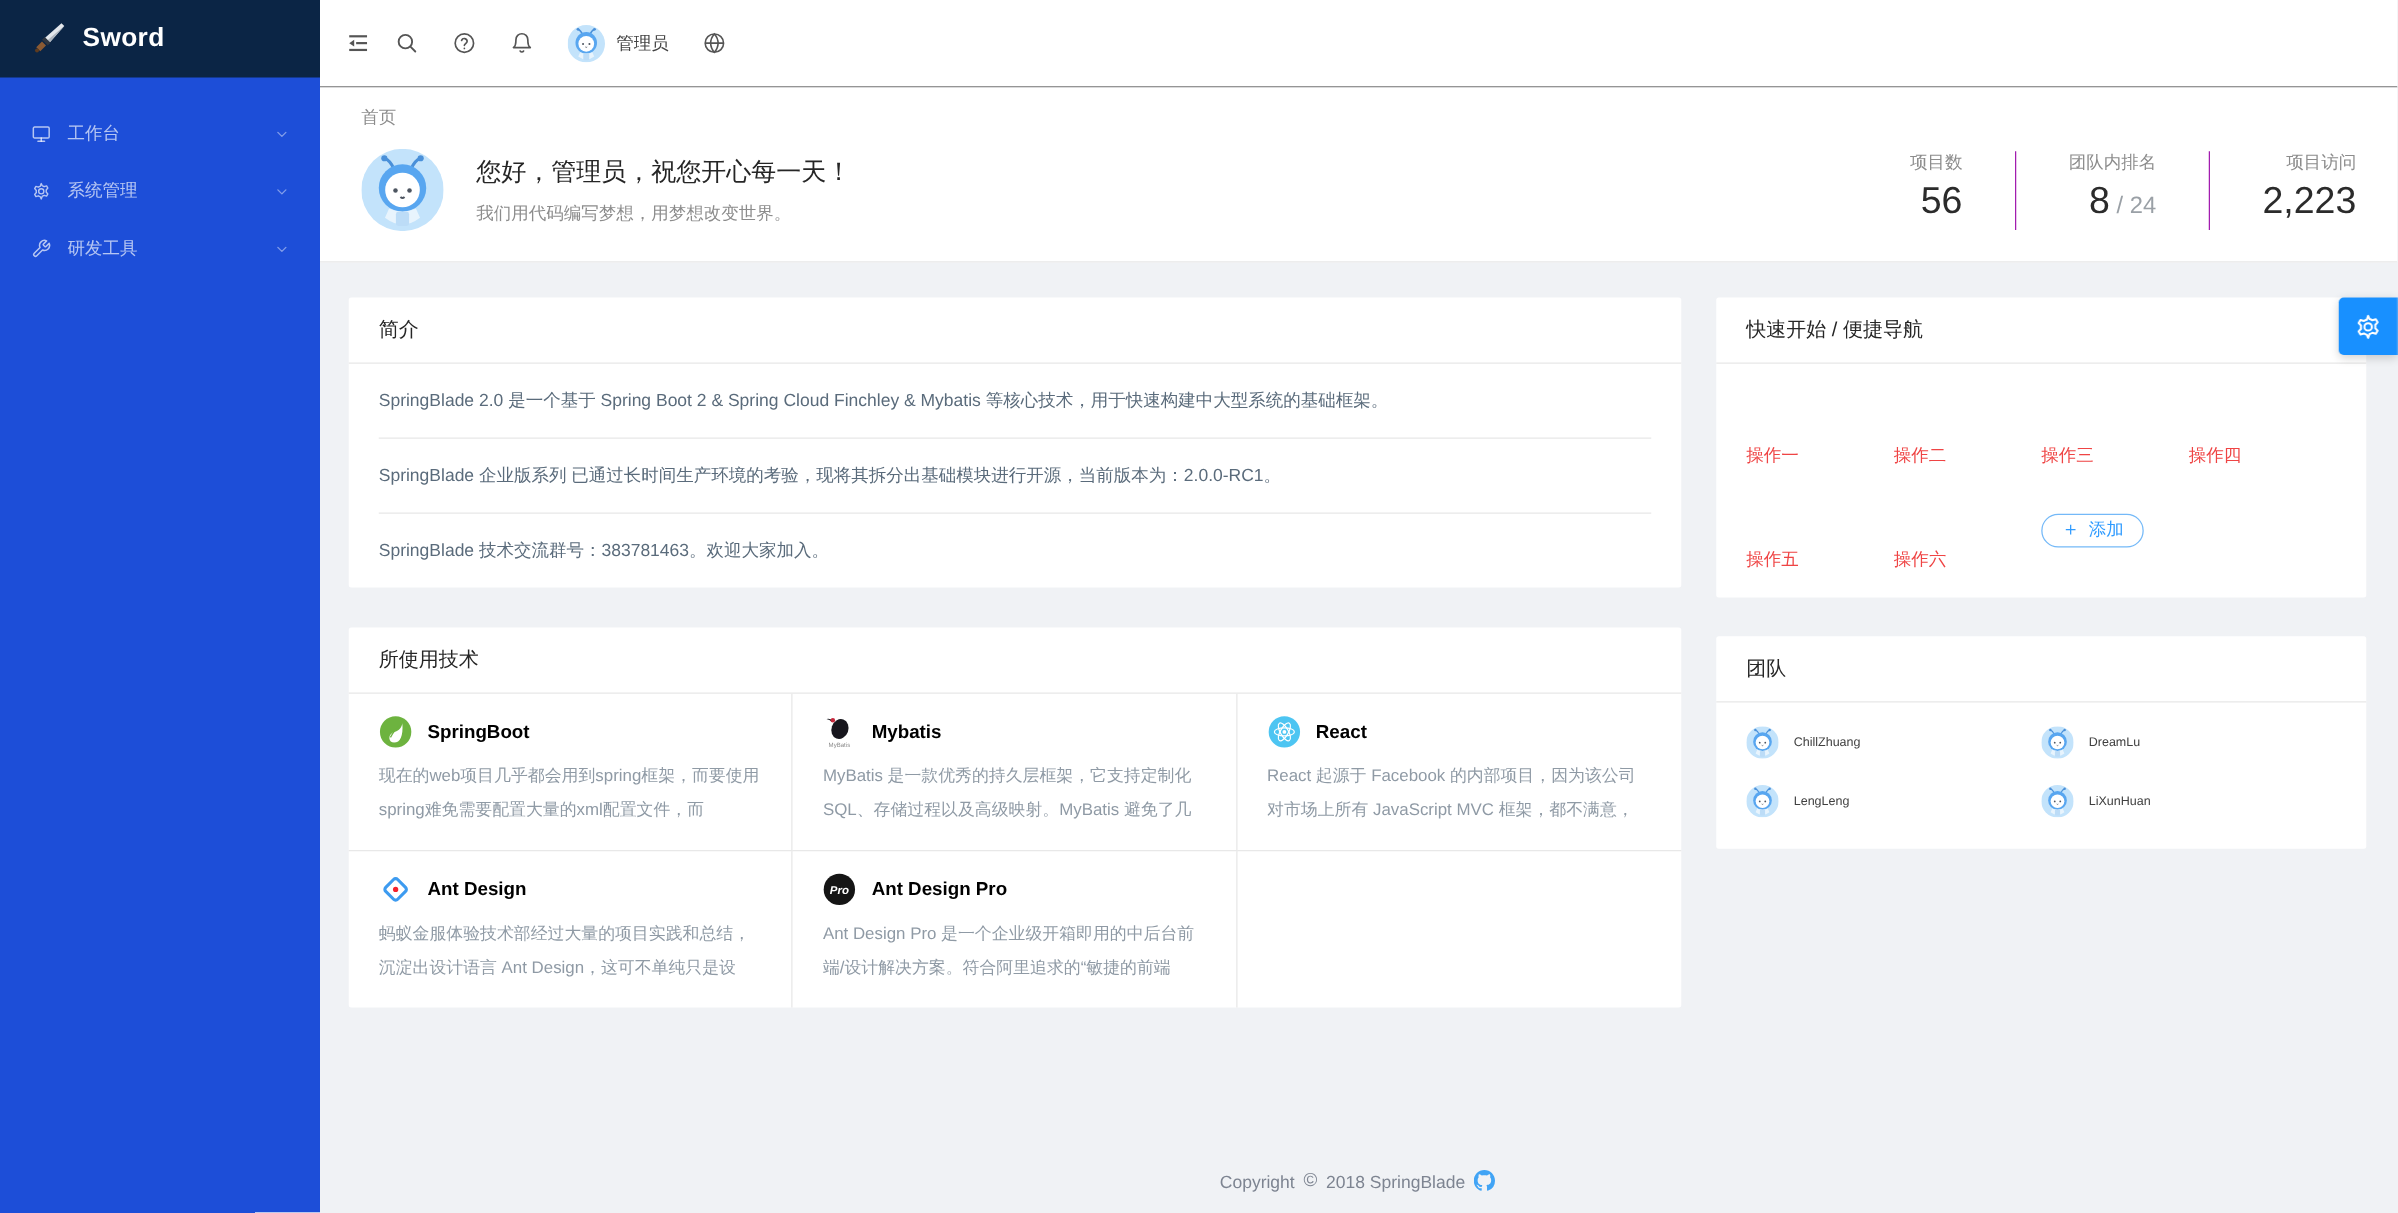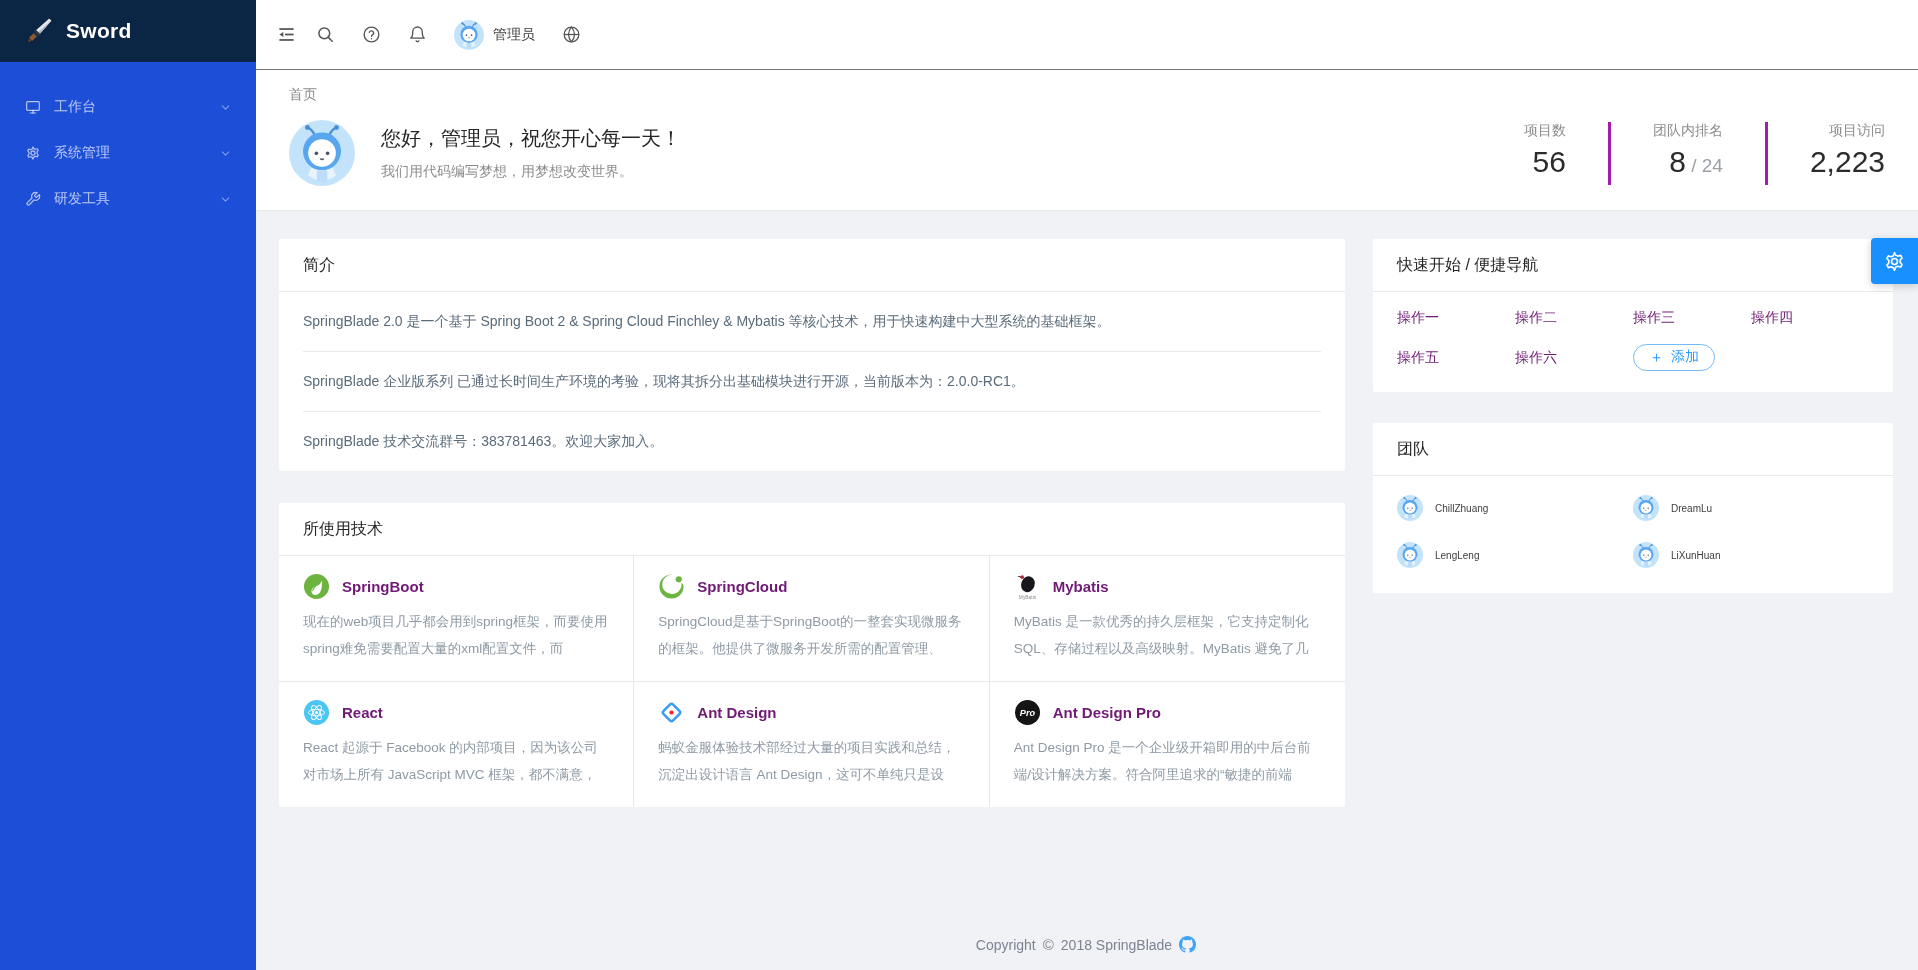--- a/index.html
+++ b/index.html
@@ -33,21 +33,21 @@
   .user-name { font-size:14px; color:#434343; }
 
   .page-header { flex:none; background:#fff; padding:15px 32px 24px 33px; border-bottom:1px solid #e8e8e8; }
   .breadcrumb { display:inline-block; font-size:14px; color:#8c8c8c; margin-bottom:16px; cursor:pointer; }
   .ph-row { display:flex; align-items:center; justify-content:space-between; }
   .welcome { display:flex; align-items:center; gap:26px; }
   .avatar-lg { width:66px; height:66px; flex:none; }
   .welcome-title { font-size:20px; color:#262626; margin-bottom:11px; }
   .welcome-sub { font-size:14px; color:#8c8c8c; }
   .stats { display:flex; align-items:center; }
-  .stat { padding:0 42px; text-align:right; border-right:3px solid #a21caf; }
+  .stat { padding:0 42px; text-align:right; border-right:1px solid #a21caf; }
   .stat:last-child { border-right:none; padding-right:1px; }
   .stat-label { font-size:14px; color:#8c8c8c; margin-bottom:3px; }
   .stat-value { font-size:30px; color:#2b2b2b; line-height:38px; white-space:nowrap; }
   .stat-sub { font-size:19px; color:#9aa0a6; }
 
   .content { flex:1; min-height:0; padding:28px 25px 0 23px; display:flex; flex-direction:column; overflow:hidden; }
   .cols { display:flex; gap:28px; align-items:flex-start; }
   .col-left { width:1066px; flex:none; display:flex; flex-direction:column; gap:32px; }
   .col-right { flex:1; min-width:0; display:flex; flex-direction:column; gap:31px; }
 
@@ -56,25 +56,25 @@
 
   .intro-row { margin:0 24px; padding:19px 0; border-bottom:1px solid #e8e8e8; font-size:14px; color:#5a6b7b; line-height:21px; }
   .intro-row:last-child { border-bottom:none; }
 
   .tech-grid { display:grid; grid-template-columns:1fr 1fr 1fr; }
   .tech-cell { padding:17px 24px 19px; border-right:1px solid #e8e8e8; border-bottom:1px solid #e8e8e8; }
   .tech-cell:nth-child(3n) { border-right:none; }
   .tech-cell:nth-child(n+4) { border-bottom:none; }
   .tech-top { display:flex; align-items:center; gap:12px; margin-bottom:8px; }
   .tech-icon { width:27px; height:27px; flex:none; }
-  .tech-name { font-size:15px; font-weight:bold; color:#701a75; }
+  .tech-name { font-size:15px; font-weight:bold; color:#000000; }
   .tech-desc { font-size:13.5px; color:#8f9aa5; line-height:27px; max-height:54px; overflow:hidden; }
 
   .quick-body { padding:17px 24px 21px; display:grid; grid-template-columns:repeat(4,1fr); row-gap:17px; align-items:center; }
-  .quick-link { font-size:14px; color:#701a75; cursor:pointer; }
+  .quick-link { font-size:14px; color:#ef4444; cursor:pointer;margin-top:48px; }
   .add-btn { justify-self:start; display:inline-flex; align-items:center; gap:7px; background:#fff; border:1px solid #74b9f8; color:#2f9bff; border-radius:15px; padding:3px 15px 4px; font-size:14px; cursor:pointer; }
   .add-plus { font-size:15px; line-height:14px; }
 
   .team-body { padding:19px 24px 25px; display:grid; grid-template-columns:1fr 1fr; row-gap:21px; }
   .member { display:flex; align-items:center; gap:12px; cursor:pointer; }
   .avatar-xs { width:26px; height:26px; flex:none; }
   .member-name { font-size:10px; color:#404040; }
 
   .gear-fab { position:fixed; top:238px; right:0; width:47px; height:46px; background:#1890ff; border-radius:4px 0 0 4px; display:flex; align-items:center; justify-content:center; color:#fff; cursor:pointer; box-shadow:0 2px 8px rgba(0,0,0,.18); z-index:30; }
 
@@ -303,29 +303,20 @@
             <div class="card-head">所使用技术</div>
             <div class="tech-grid">
               <div class="tech-cell">
                 <div class="tech-top">
                   <svg class="tech-icon">
                       <use href="#sym-springboot"></use>
                     </svg>
                   <span class="tech-name">SpringBoot</span>
                 </div>
                 <div class="tech-desc">现在的web项目几乎都会用到spring框架，而要使用spring难免需要配置大量的xml配置文件，而</div>
-              </div>
-              <div class="tech-cell">
-                <div class="tech-top">
-                  <svg class="tech-icon">
-                      <use href="#sym-springcloud"></use>
-                    </svg>
-                  <span class="tech-name">SpringCloud</span>
-                </div>
-                <div class="tech-desc">SpringCloud是基于SpringBoot的一整套实现微服务的框架。他提供了微服务开发所需的配置管理、</div>
               </div>
               <div class="tech-cell">
                 <div class="tech-top">
                   <svg class="tech-icon">
                       <use href="#sym-mybatis"></use>
                     </svg>
                   <span class="tech-name">Mybatis</span>
                 </div>
                 <div class="tech-desc">MyBatis 是一款优秀的持久层框架，它支持定制化 SQL、存储过程以及高级映射。MyBatis 避免了几</div>
               </div>

